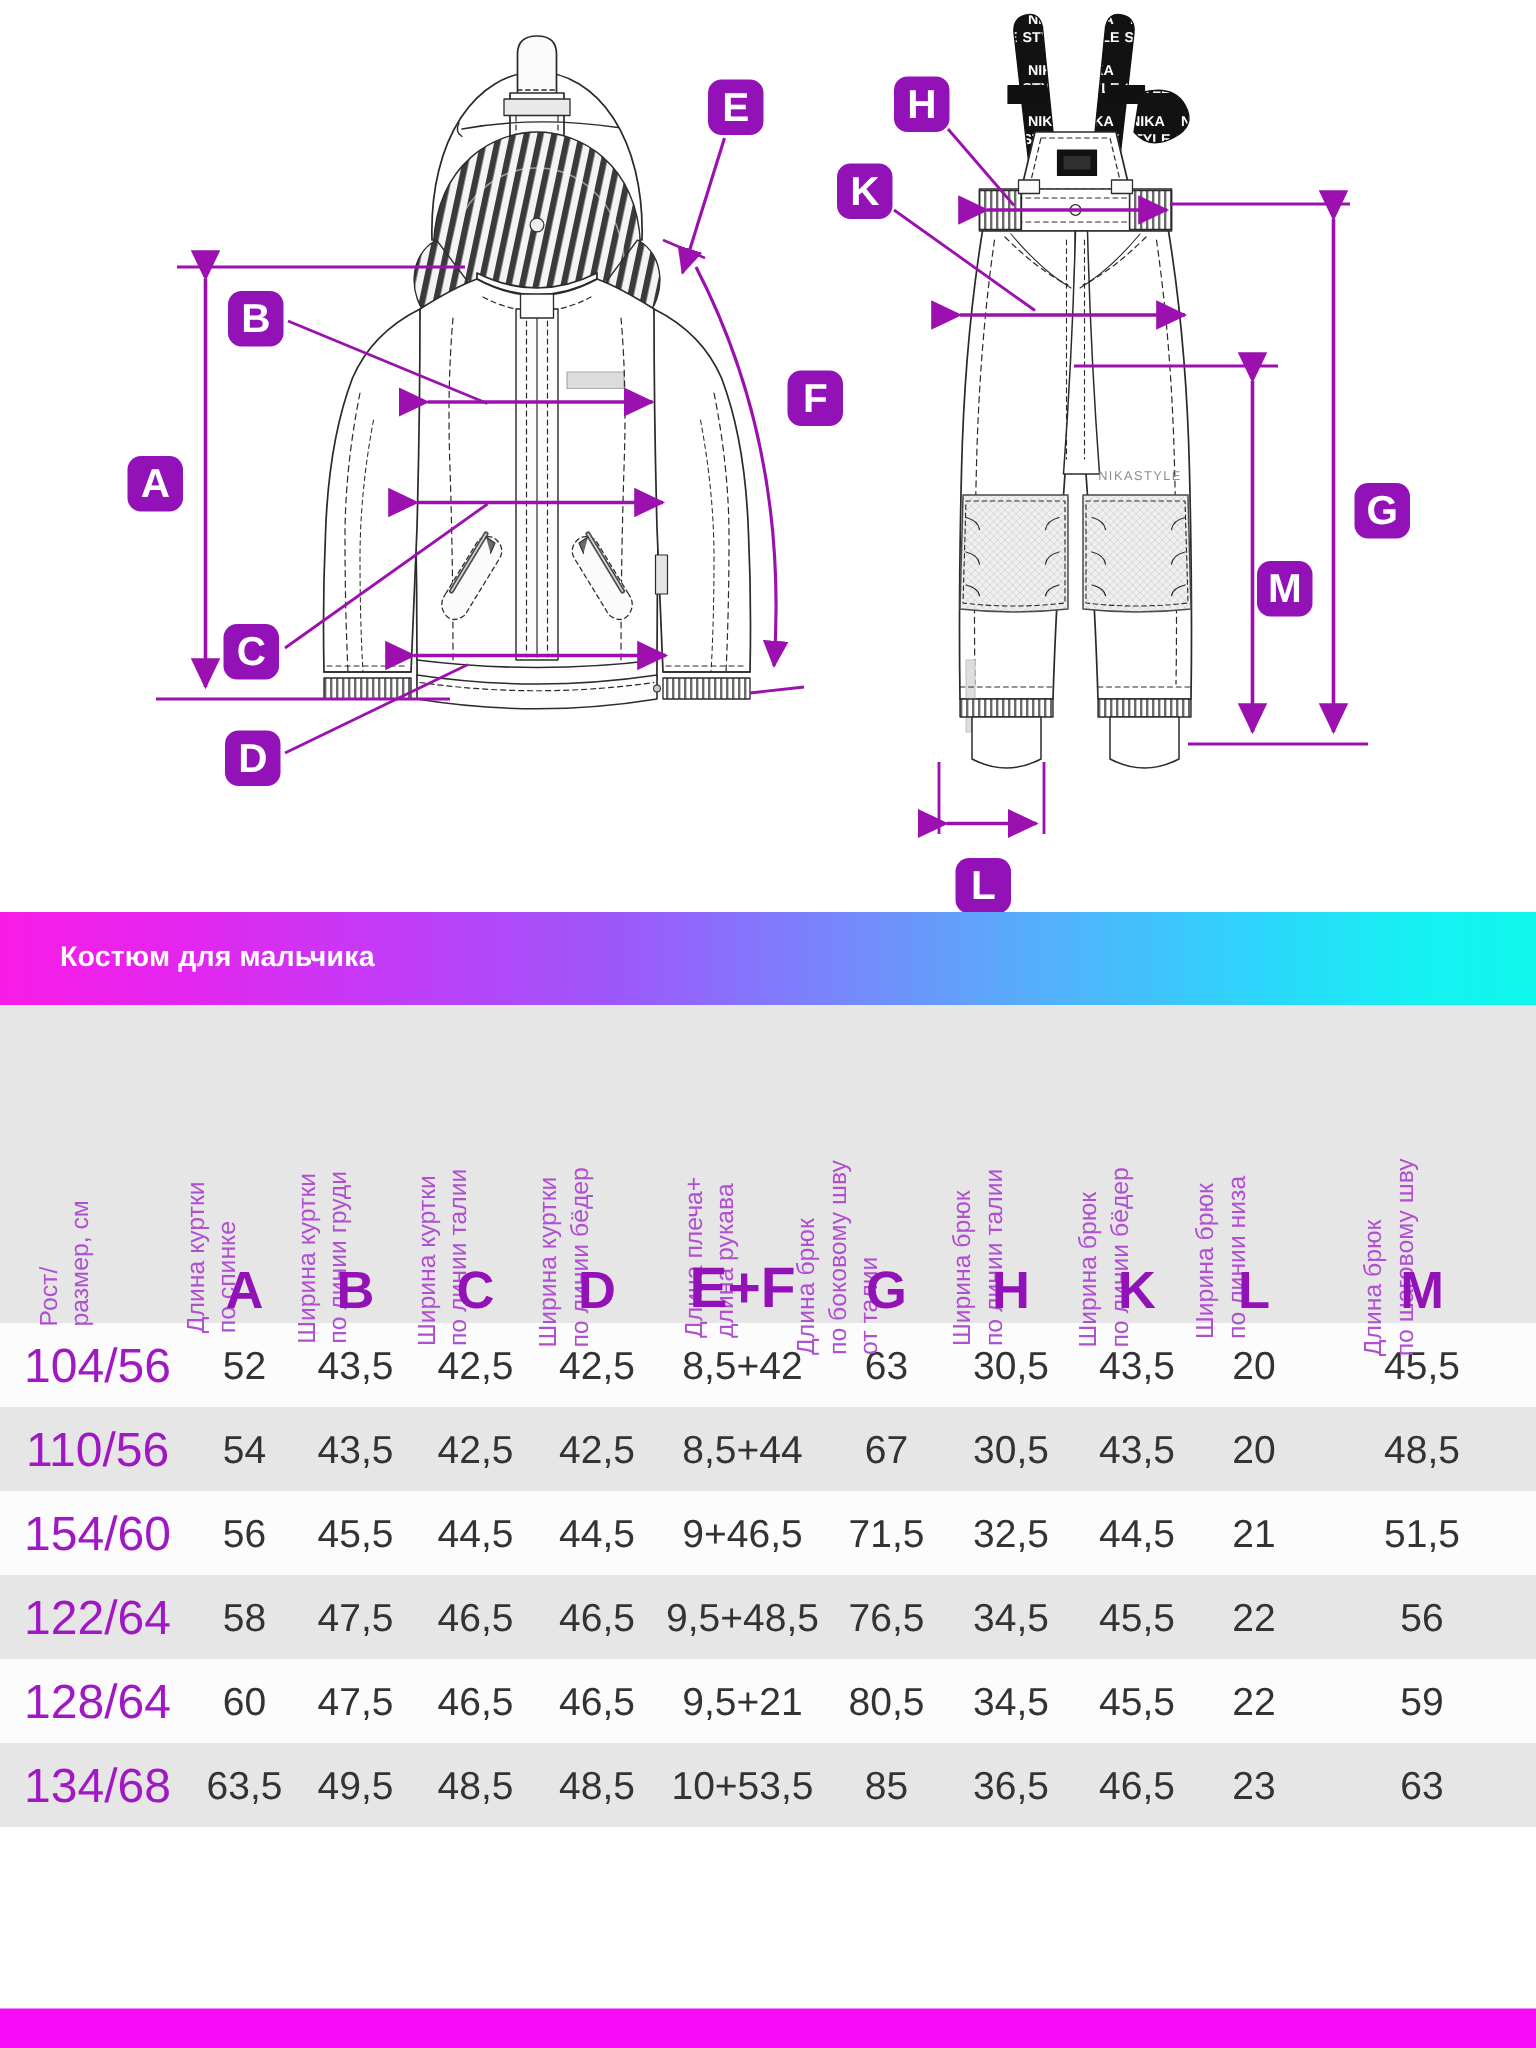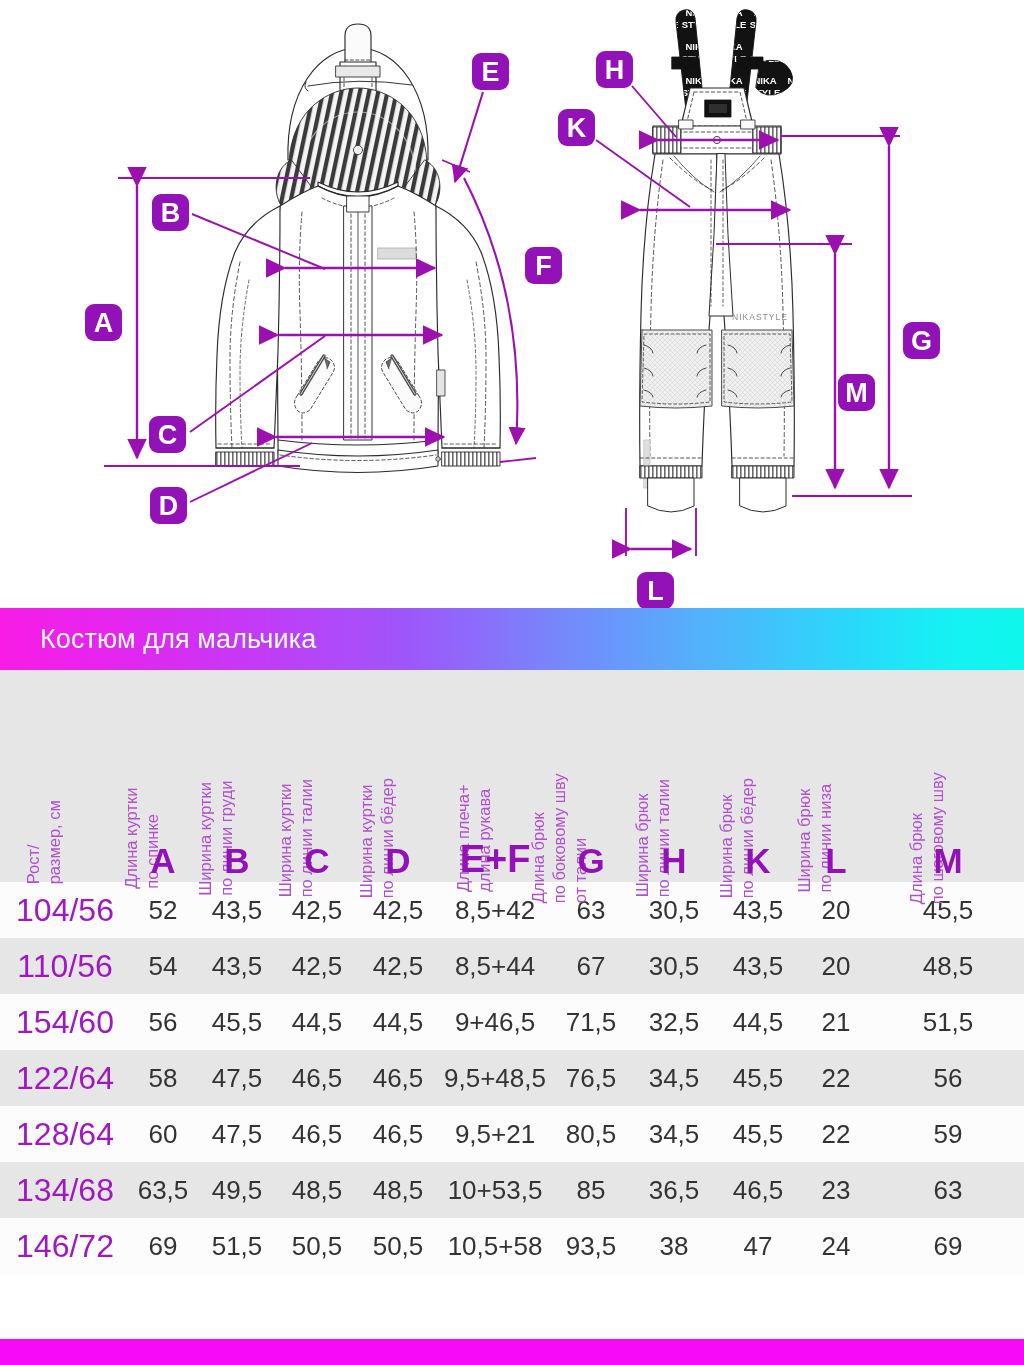--- a/index.html
+++ b/index.html
@@ -29,21 +29,21 @@
         #c13cf7 26%,
         #9d57fb 40%,
         #7b82fb 53%,
         #54b0fb 68%,
         #2ad8fb 83%,
         #15f2f2 93%,
         #0ff7ec 100%);
     display:flex; align-items:center;
   }
   #title-text {
-    color:#ffffff; font-size:27px; font-weight:normal;
+    color:#ffffff; font-size:19px; font-weight:bold;
     letter-spacing:.1px; padding-left:40px;
     font-family:"Liberation Sans","DejaVu Sans",sans-serif;
   }
 
   
   #size-table {
     position:absolute; left:0; top:670px; width:1024px;
     border-collapse:collapse; table-layout:fixed;
   }
   #size-table col.c-size { width:130px; }
@@ -552,30 +552,17 @@
           <td>49,5</td>
           <td>48,5</td>
           <td>48,5</td>
           <td>10+53,5</td>
           <td>85</td>
           <td>36,5</td>
           <td>46,5</td>
           <td>23</td>
           <td>63</td>
         </tr>
-        <tr>
-          <td class="sizecell">146/72</td>
-          <td>69</td>
-          <td>51,5</td>
-          <td>50,5</td>
-          <td>50,5</td>
-          <td>10,5+58</td>
-          <td>93,5</td>
-          <td>38</td>
-          <td>47</td>
-          <td>24</td>
-          <td>69</td>
-        </tr>
       </tbody>
   </table>
 
   <div id="footer-bar"></div>
 </div>
 
 </body></html>

